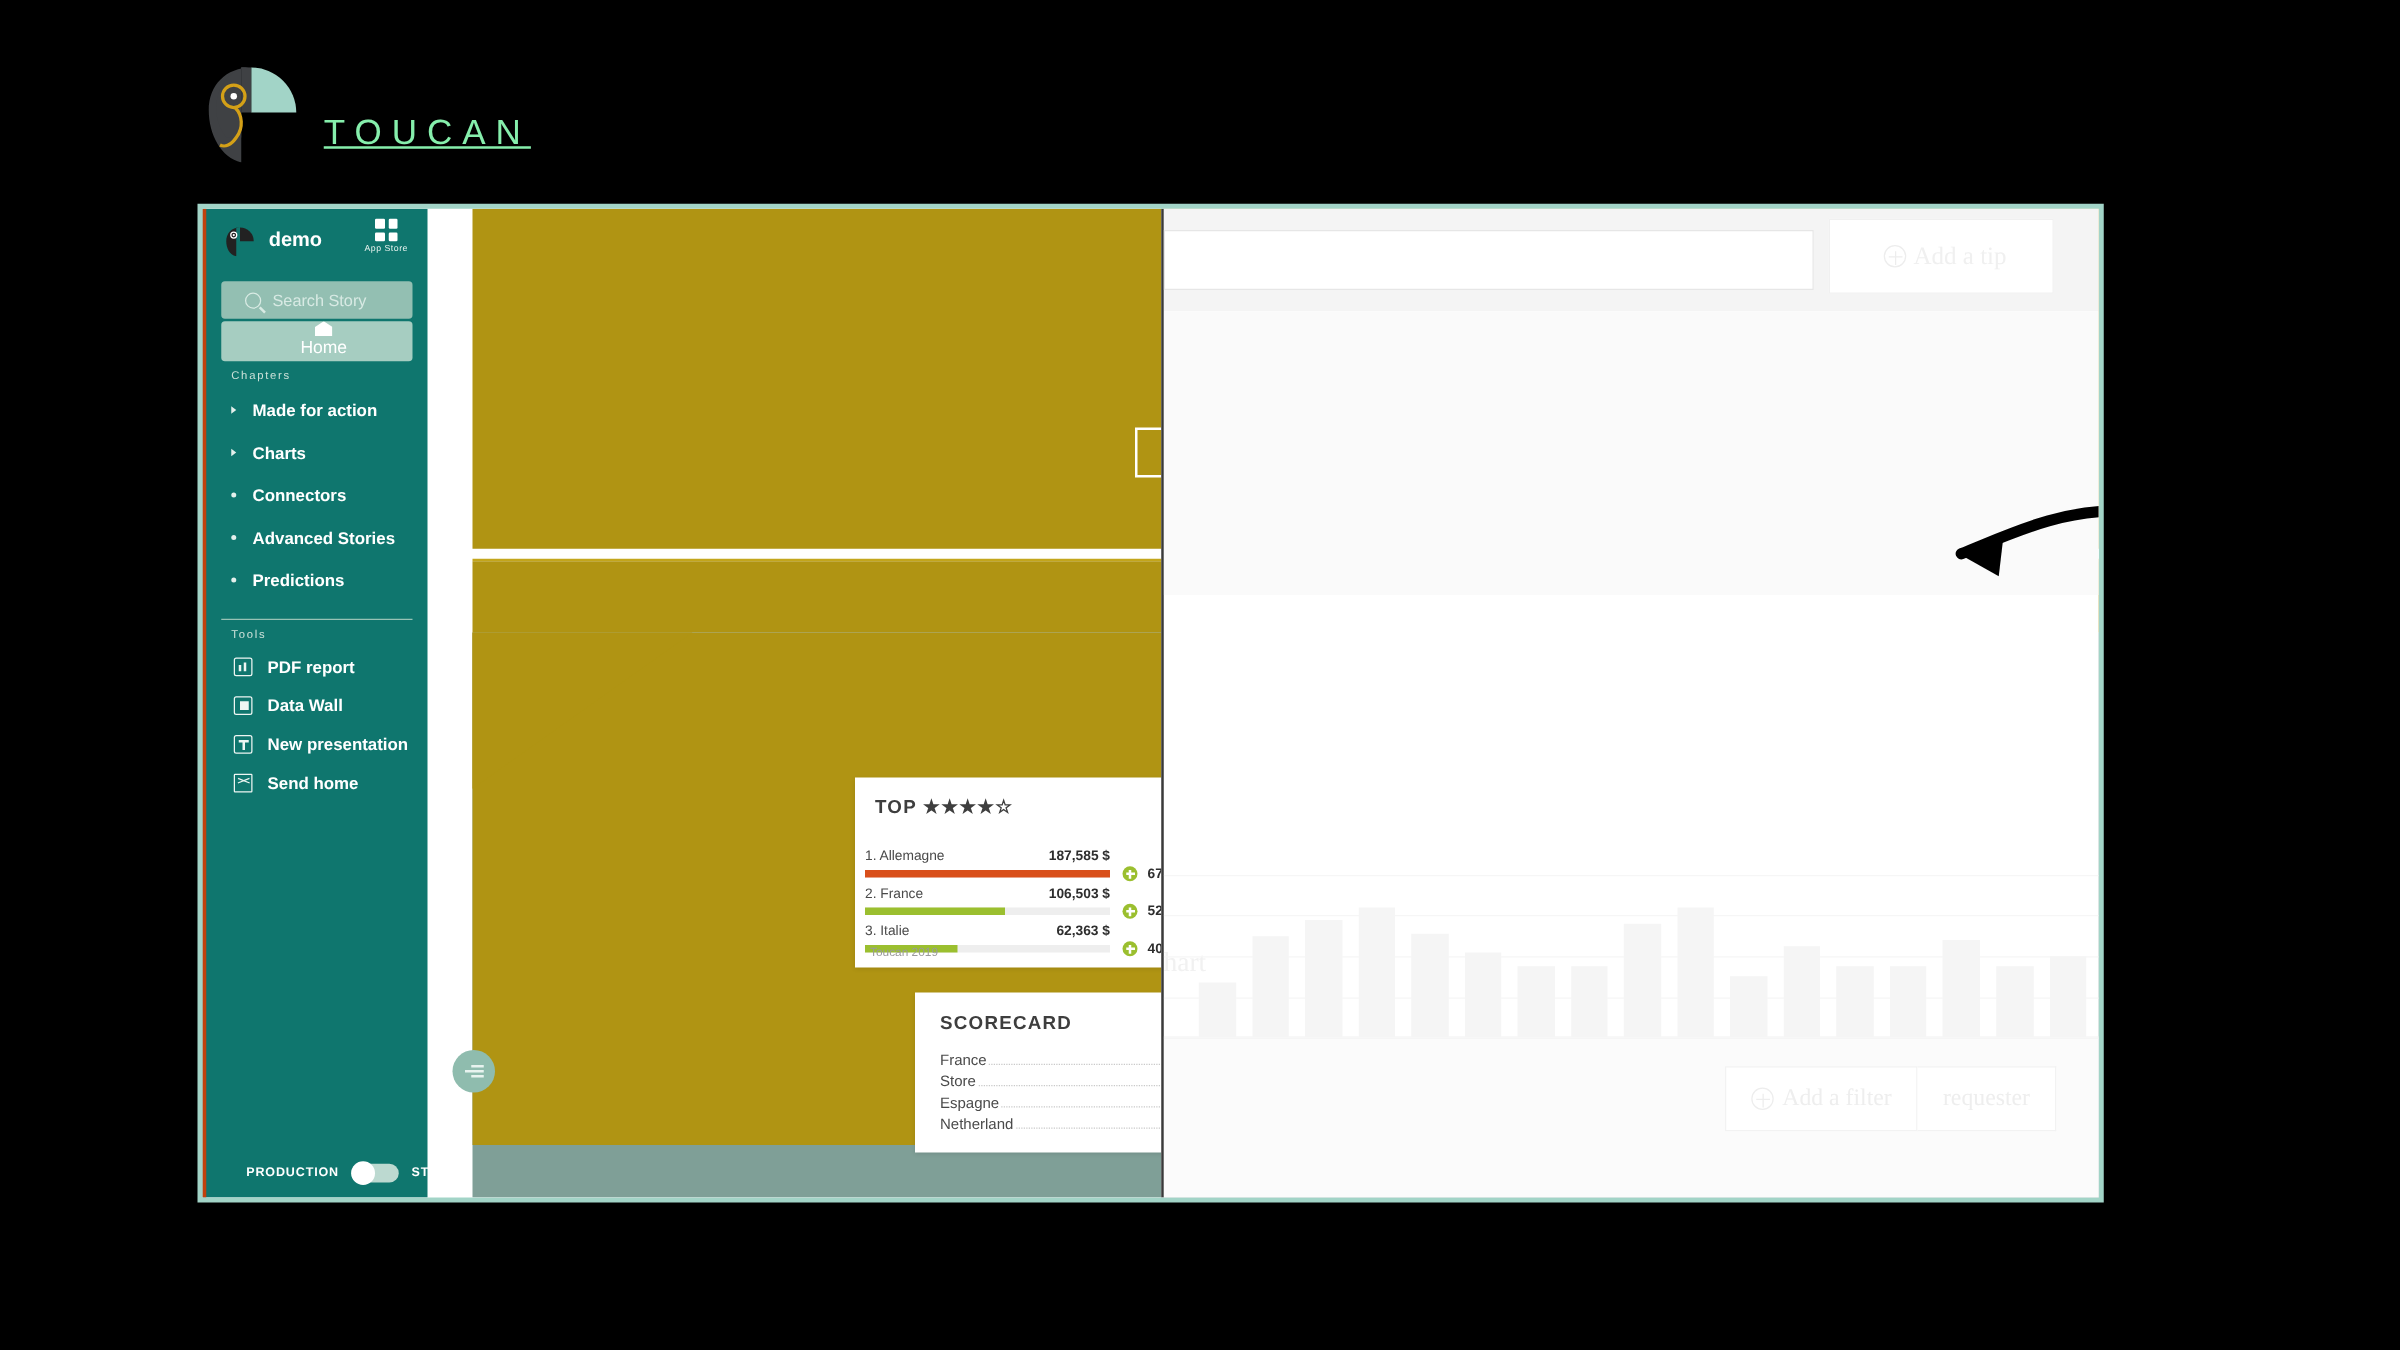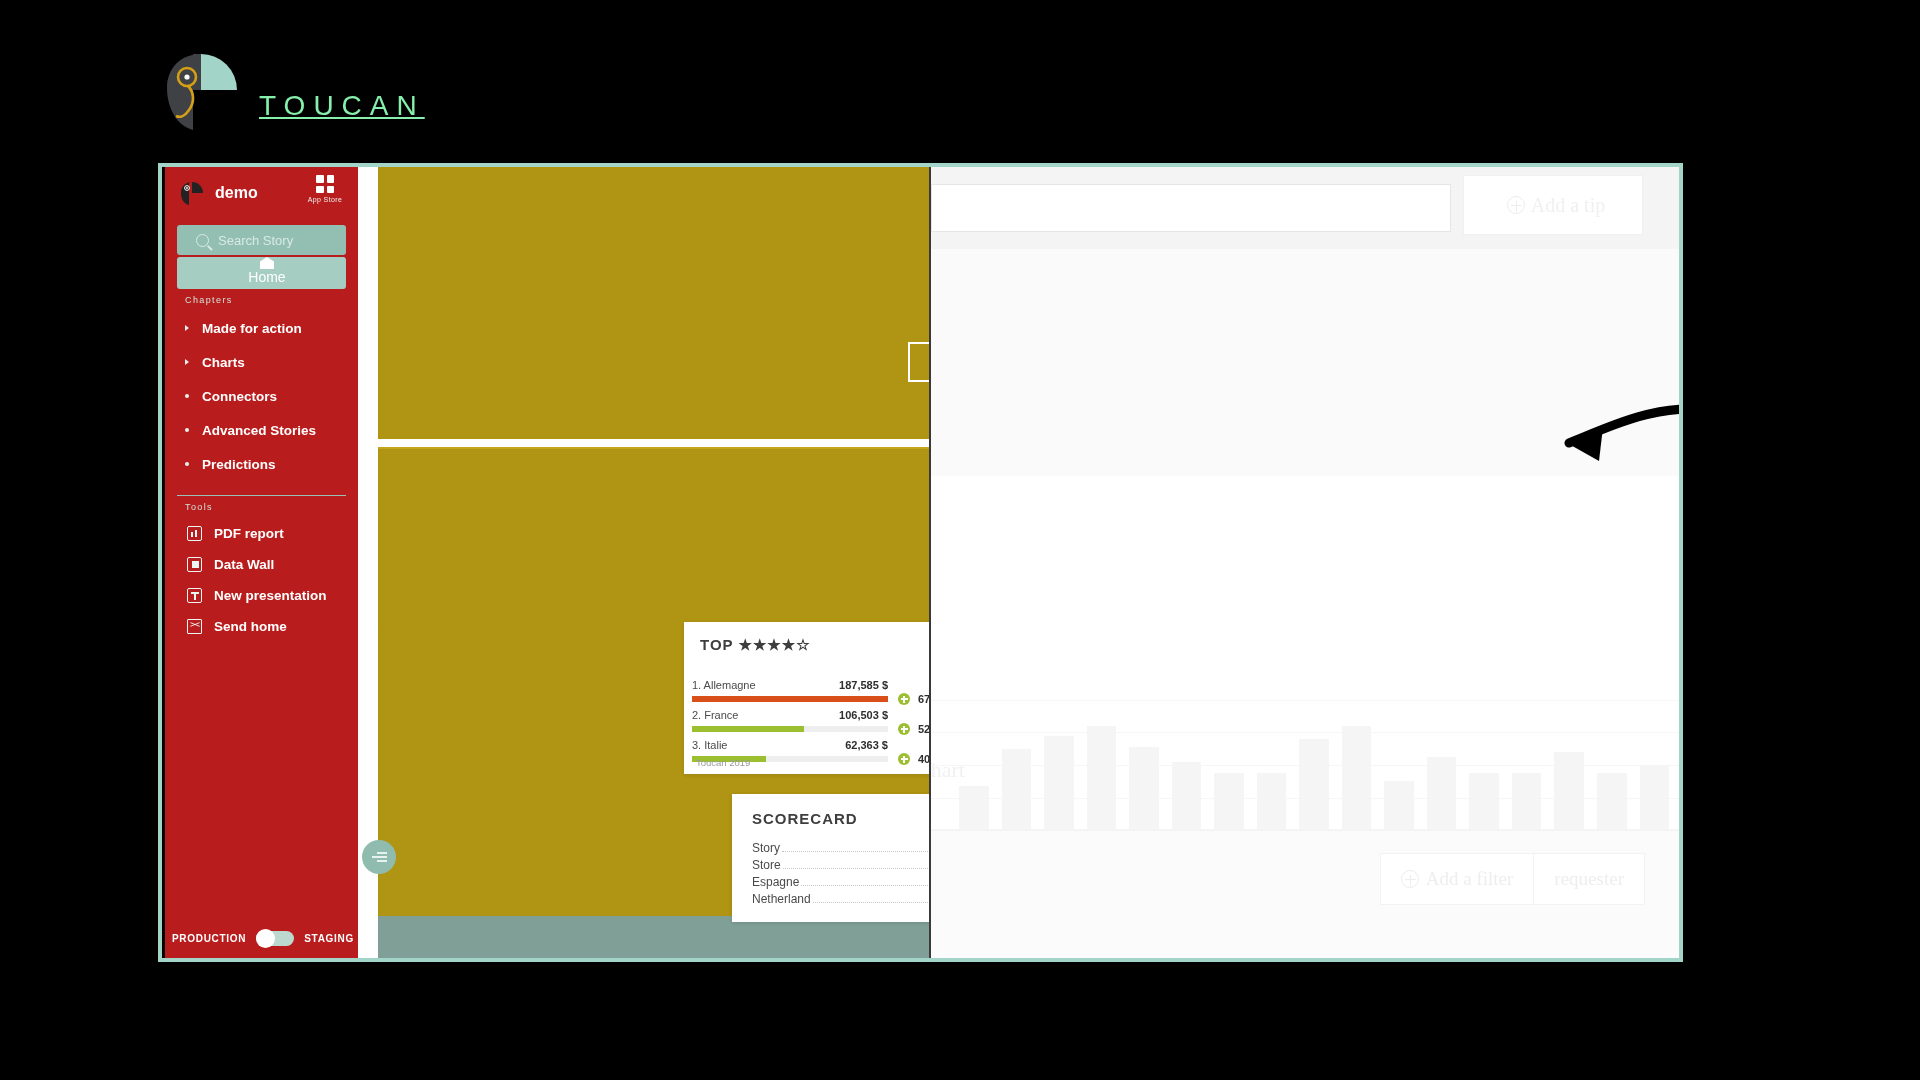--- a/index.html
+++ b/index.html
@@ -13,22 +13,22 @@
   .logo-mark { position:absolute; left:0; top:0; width:78px; height:78px; }
   .logo-text { position:absolute; left:96px; top:38px; font-size:28px; letter-spacing:8px;
                color:#86efac; font-weight:400;text-decoration:underline; }
 
   
   .app-frame { position:absolute; left:158px; top:163px; width:1525px; height:799px;
                background:#a2d4c7; padding:4px; }
   .app-inner { position:relative; width:100%; height:100%; background:#fff; overflow:hidden; }
 
   
-  .sidebar { position:absolute; left:0; top:0; width:196px; height:100%;
-             background:#b91c1c; border-left:3px solid #000000; }
+  .sidebar { position:absolute; left:0; top:0; width:180px; height:100%;
+             background:#0f766e; border-left:3px solid #c2410c; }
   .sb-head { display:flex; align-items:center; height:52px; padding:0 14px; }
   .sb-bird { width:26px; height:24px; flex:0 0 auto; }
   .sb-title { margin-left:10px; font-size:16px; font-weight:700; color:#fff; }
   .appstore { position:absolute; right:10px; top:8px; width:46px; text-align:center; }
   .as-grid { display:grid; grid-template-columns:1fr 1fr; gap:3px; width:18px; margin:0 auto 3px; }
   .as-grid i { display:block; width:7.5px; height:7.5px; background:#fff; border-radius:1px; }
   .as-lab { font-size:7px; color:#eaf4f0; letter-spacing:.4px; }
 
   .sb-search { margin:6px 12px 2px; height:30px; background:#93bfb2; border-radius:3px;
                display:flex; align-items:center; padding:0 10px;text-align:right; }
@@ -69,21 +69,21 @@
   .collapse-btn { position:absolute; left:200px; bottom:84px; width:34px; height:34px;
                   border-radius:50%; background:#8fbcae; display:flex; align-items:center;
                   justify-content:center; }
   .cb-lines { width:15px; }
   .cb-lines i { display:block; height:1.6px; background:#e8f3ef; margin:2.6px 0; }
   .cb-lines i:nth-child(1){ width:10px; margin-left:5px; }
   .cb-lines i:nth-child(2){ width:15px; }
   .cb-lines i:nth-child(3){ width:10px; margin-left:5px; }
 
   .env-bar { position:absolute; left:0; bottom:0; width:216px; height:40px;
-             display:flex; align-items:center; padding-left:7px; }
+             display:flex; align-items:center; padding-left:32px; }
   .env-lab { font-size:10px; font-weight:700; letter-spacing:.7px; color:#fff; }
   .env-toggle { width:38px; height:15px; border-radius:8px; background:#bcd9d0; margin:0 10px;
                 position:relative; }
   .env-toggle i { position:absolute; left:0; top:-2px; width:19px; height:19px; border-radius:50%;
                   background:#fff; }
 
   
   .hero { position:absolute; left:216px; top:0; right:0; height:272px; background:#b09413; }
   .hero-title { position:absolute; right:10px; top:87px; font-family:"Liberation Serif", serif;
                 font-size:40px; color:#efe7c0; }
@@ -286,21 +286,21 @@
         <div class="value-arrow">↗</div>
         <span class="value-sub">1,800 n</span>
       </div>
       <div class="src">Toucan 2019</div>
     </div>
 
     <div class="card" id="card-score">
       <div class="card-title">SCORECARD</div>
       <div class="score-rows">
         <div class="score-row">
-          <span class="nm">Story</span>
+          <span class="nm">France</span>
           <span class="dots"></span>
         </div>
         <div class="score-row">
           <span class="nm">Store</span>
           <span class="dots"></span>
         </div>
         <div class="score-row">
           <span class="nm">Espagne</span>
           <span class="dots"></span>
         </div>

